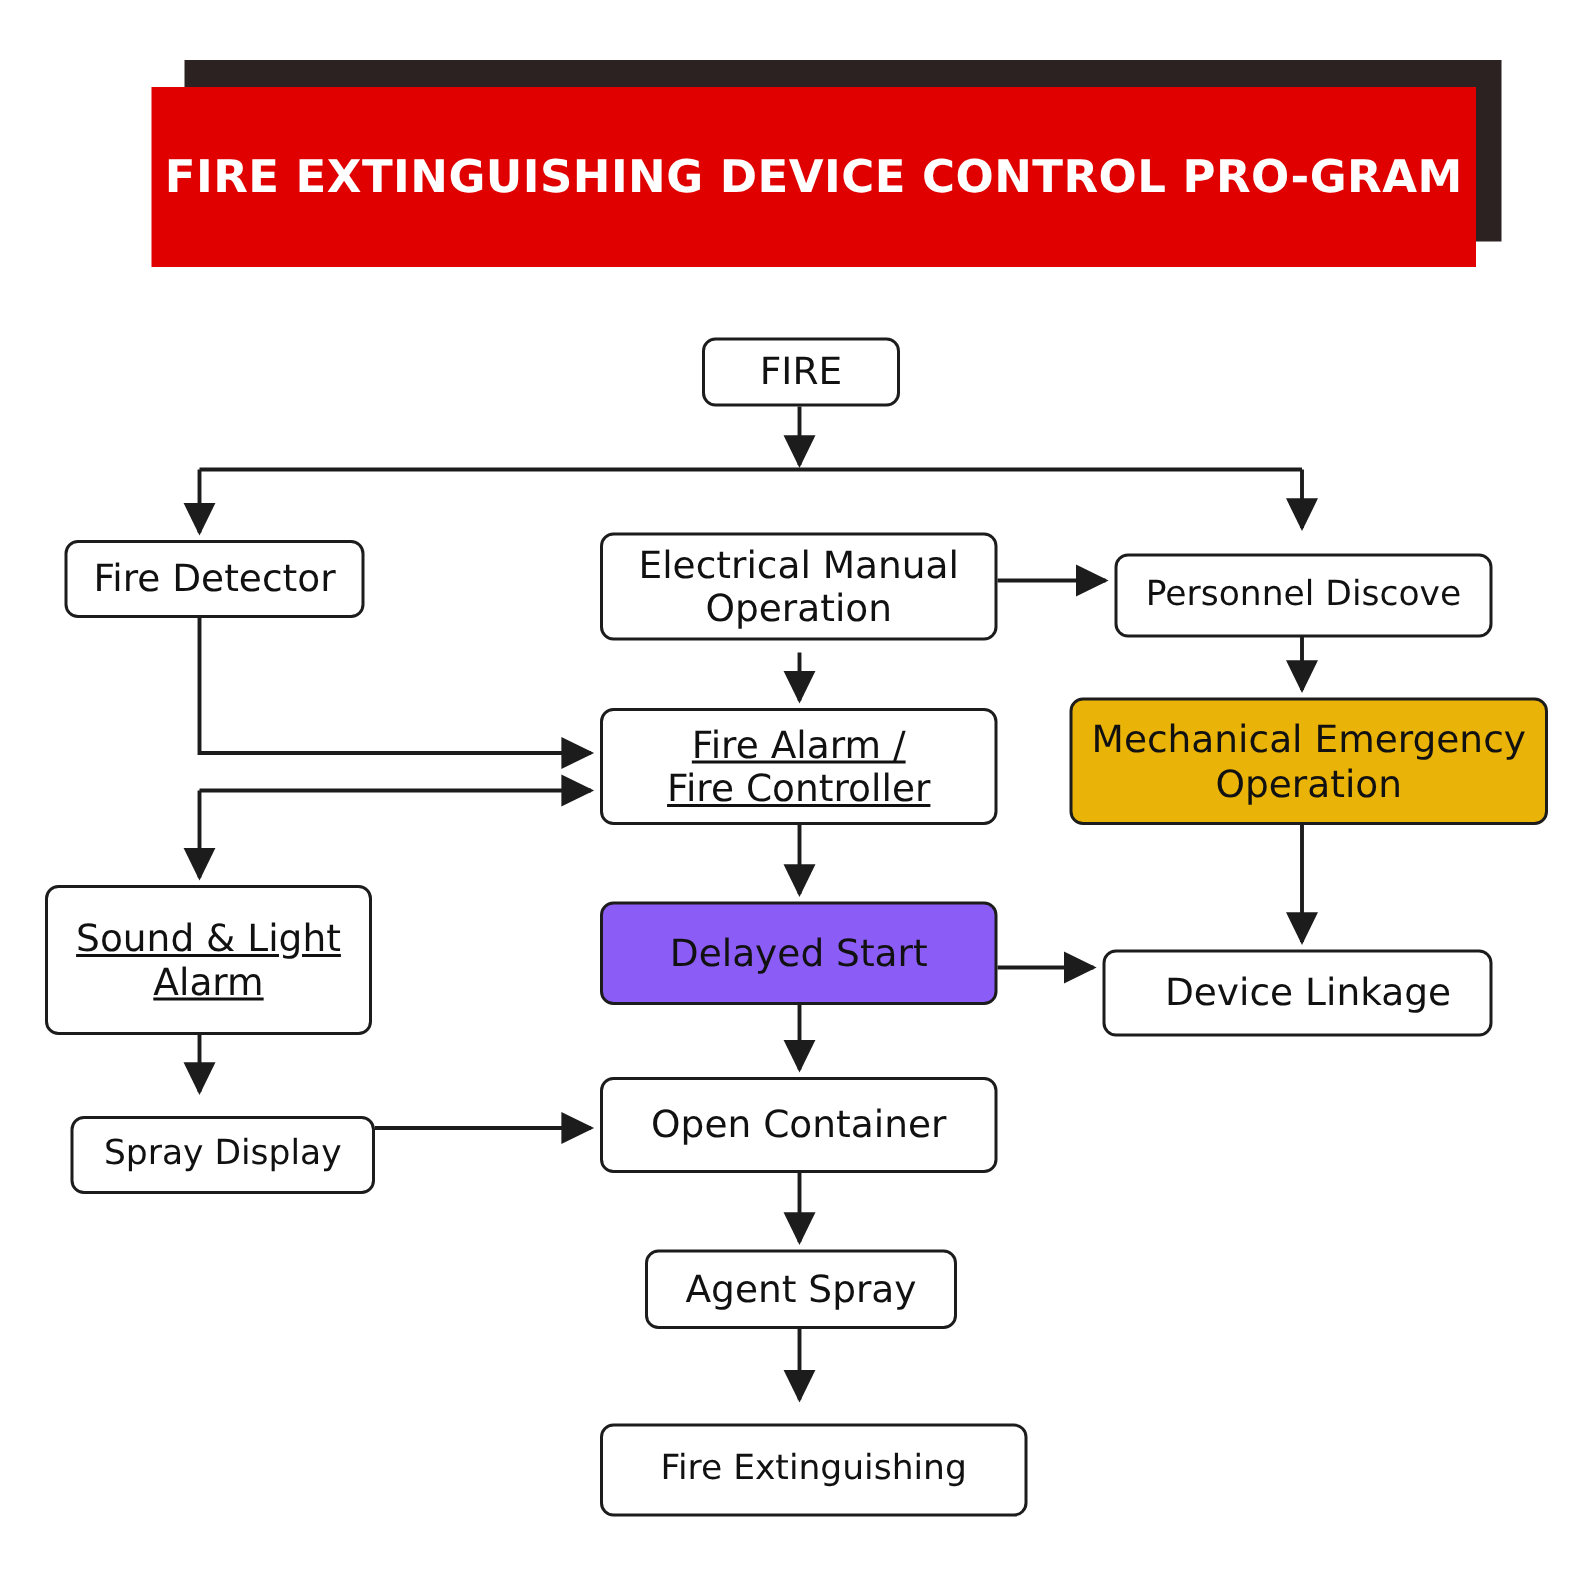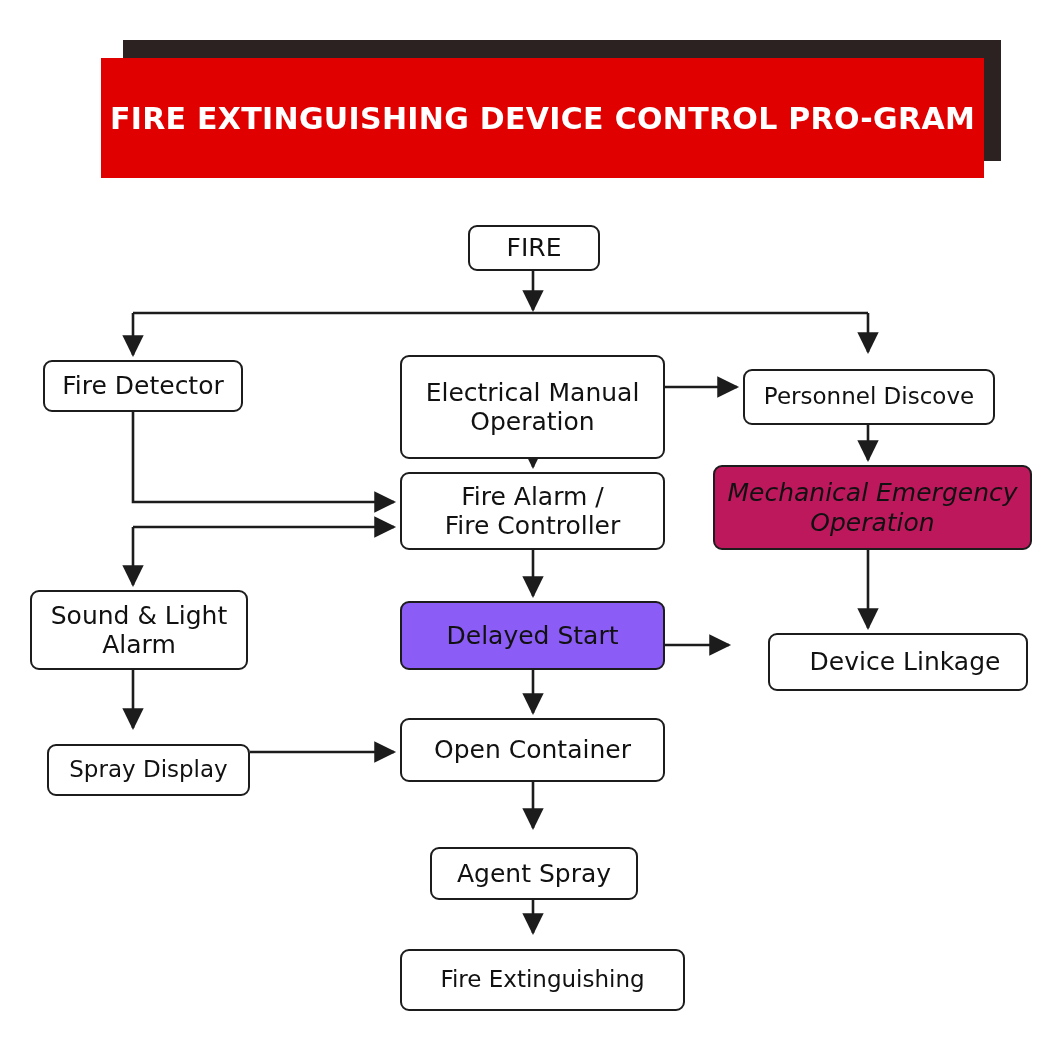--- a/index.html
+++ b/index.html
@@ -145,26 +145,26 @@
         <line x1="250" y1="752" x2="394" y2="752" marker-end="url(#arrowhead)"></line>
 
         <line x1="533" y1="782" x2="533" y2="828" marker-end="url(#arrowhead)"></line>
 
         <line x1="533" y1="886" x2="533" y2="933" marker-end="url(#arrowhead)"></line>
       </g>
     </svg>
 
     <div class="node" style="left: 468px; top: 225px; width: 132px; height: 46px; background: rgb(255, 255, 255); border-color: rgb(28, 28, 28);">FIRE</div>
     <div class="node" style="left: 43px; top: 360px; width: 200px; height: 52px; background: rgb(255, 255, 255); border-color: rgb(28, 28, 28);">Fire Detector</div>
-    <div class="node" style="left: 400px; top: 355px; width: 265px; height: 104px; background: rgb(255, 255, 255); border-color: rgb(28, 28, 28);">Electrical Manual<br>Operation</div>
+    <div class="node" style="left: 400px; top: 355px; width: 265px; height: 72px; background: rgb(255, 255, 255); border-color: rgb(28, 28, 28);">Electrical Manual<br>Operation</div>
     <div class="node small" style="left: 743px; top: 358px; width: 252px; height: 56px; background: rgb(255, 255, 255); border-color: rgb(28, 28, 28);">Personnel Discove</div>
-    <div class="node" style="left: 400px; top: 472px; width: 265px; height: 78px; background: rgb(255, 255, 255); border-color: rgb(28, 28, 28);">Fire Alarm /<br>Fire Controller</div>
-    <div class="node" style="left: 713px; top: 465px; width: 319px; height: 85px; background: #be185d; border-color: rgb(28, 28, 28); font-style: italic;">Mechanical Emergency<br>Operation</div>
-    <div class="node" style="left: 30px; top: 590px; width: 218px; height: 80px; background: rgb(255, 255, 255); border-color: rgb(28, 28, 28);">Sound &amp; Light<br>Alarm</div>
+    <div class="node" style="left: 400px; top: 472px; width: 265px; height: 78px; background: rgb(255, 255, 255); border-color: rgb(28, 28, 28); text-decoration: underline;">Fire Alarm /<br>Fire Controller</div>
+    <div class="node" style="left: 713px; top: 465px; width: 319px; height: 85px; background: #eab308; border-color: rgb(28, 28, 28);">Mechanical Emergency<br>Operation</div>
+    <div class="node" style="left: 30px; top: 590px; width: 218px; height: 100px; background: rgb(255, 255, 255); border-color: rgb(28, 28, 28); text-decoration: underline;">Sound &amp; Light<br>Alarm</div>
     <div class="node" style="left: 400px; top: 601px; width: 265px; height: 69px; background: #8b5cf6; border-color: rgb(28, 28, 28);">Delayed Start</div>
-    <div class="node" style="left: 768px; top: 633px; width: 260px; height: 58px; background: rgb(255, 255, 255); border-color: rgb(28, 28, 28); padding-left: 20px;">Device Linkage</div>
+    <div class="node" style="left: 735px; top: 633px; width: 260px; height: 58px; background: rgb(255, 255, 255); border-color: rgb(28, 28, 28); padding-left: 20px;">Device Linkage</div>
     <div class="node small" style="left: 47px; top: 733px; width: 203px; height: 52px; background: rgb(255, 255, 255); border-color: rgb(28, 28, 28);">Spray Display</div>
     <div class="node" style="left: 400px; top: 718px; width: 265px; height: 64px; background: rgb(255, 255, 255); border-color: rgb(28, 28, 28);">Open Container</div>
-    <div class="node" style="left: 430px; top: 833px; width: 208px; height: 53px; background: rgb(255, 255, 255); border-color: rgb(28, 28, 28); margin-top: 14px;">Agent Spray</div>
+    <div class="node" style="left: 430px; top: 833px; width: 208px; height: 53px; background: rgb(255, 255, 255); border-color: rgb(28, 28, 28);">Agent Spray</div>
     <div class="node small" style="left: 400px; top: 938px; width: 285px; height: 62px; background: rgb(255, 255, 255); border-color: rgb(28, 28, 28);">Fire Extinguishing</div>
 
   </div>
 </div>
 
 </body></html>

